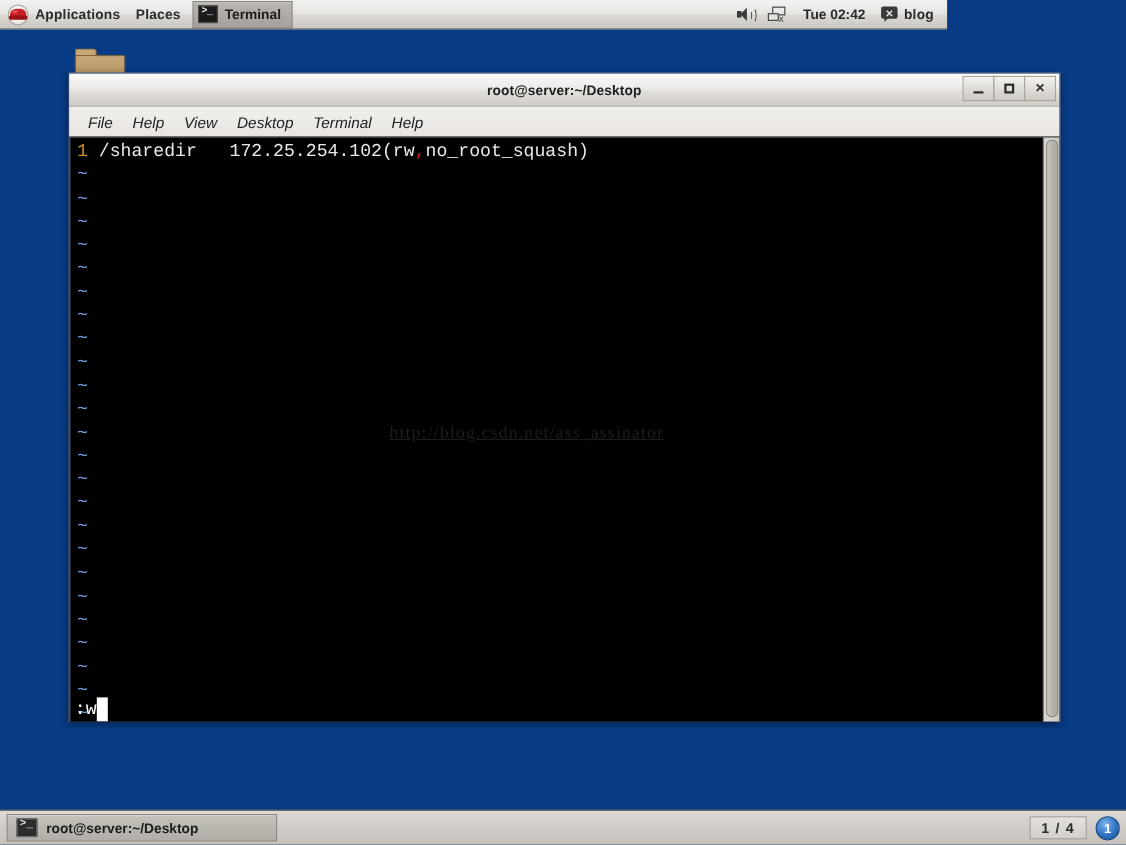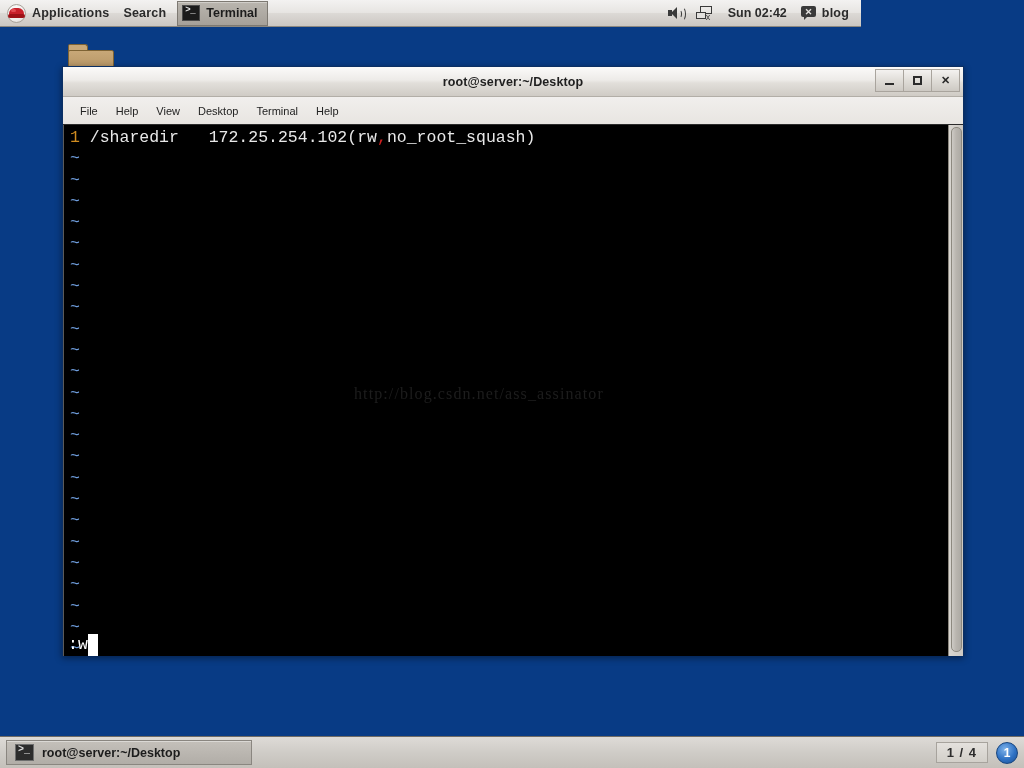--- a/index.html
+++ b/index.html
@@ -178,21 +178,21 @@
   .winbtn .min-glyph { display:block; width:9px; height:2px; background:#2b2b2b; margin-top:7px;}
   .winbtn .max-glyph { display:block; width:9px; height:9px; border:2px solid #2b2b2b; box-sizing:border-box;}
 
   #menubar {
     height:27px; display:flex; align-items:center;
     background: linear-gradient(to bottom, #f1efed 0%, #e8e5e1 100%);
     border-bottom:1px solid #2b2b2b;
     padding-left:8px;
   }
   .menuitem {
-    font-size:11px; color:#232323; padding:3px 9px; cursor:default;
+    font-size:14px; color:#232323; padding:3px 9px; cursor:default;font-style:italic;
   }
 
   
   #term-area {
     position:relative; height:531px; background:#000000;
     display:flex;
     box-sizing:border-box;
     border-left:1px solid #5a5a5a;
     gap:36px;
   }
@@ -213,20 +213,21 @@
   .comma-red { color:#d02020; }
 
   #watermark {
     position:absolute; left:290px; top:258px;
     font-family:"Liberation Serif", "DejaVu Serif", serif;
     font-size:16px;
     letter-spacing:1.1px;
     color:#1d1d1d;
     white-space:nowrap;
     pointer-events:none;
+    text-decoration:underline;
   }
 
   #vim-status {
     position:absolute; left:0; bottom:0; width:100%;
     height:22px; line-height:22px;
     font-family:"Liberation Mono", "DejaVu Sans Mono", monospace;
     font-size:16.5px; color:#ffffff; padding-left:4px;
     white-space:pre; box-sizing:border-box;
   }
   .vcursor {
@@ -306,21 +307,21 @@
       <span class="redhat-icon">
         <span class="circ"></span>
           <span class="hat"></span>
           <span class="brim"></span>
           <span class="shine"></span>
       </span>
       <span class="panel-label">Applications</span>
     </div>
 
     <div class="panel-btn">
-      <span class="panel-label">Search</span>
+      <span class="panel-label">Places</span>
     </div>
 
     <div id="window-list">
       <div class="winlist-item">
         <span class="term-icon-sm"></span>
         <span>Terminal</span>
       </div>
     </div>
 
     <div id="panel-right">
@@ -332,21 +333,21 @@
             <span class="w2"></span>
         </span>
       </div>
       <div class="tray-item">
         <span class="netico">
           <span class="scr1"></span>
             <span class="scr2"></span>
             <span class="x">x</span>
         </span>
       </div>
-      <div class="clock">Sun 02:42</div>
+      <div class="clock">Tue 02:42</div>
       <div class="tray-item">
         <span class="usrico">
           <span class="bubble"></span>
             <span class="tail"></span>
             <span class="mark">✕</span>
         </span>
       </div>
       <div class="panel-label" style="padding-right:8px;">blog</div>
     </div>
   </div>

